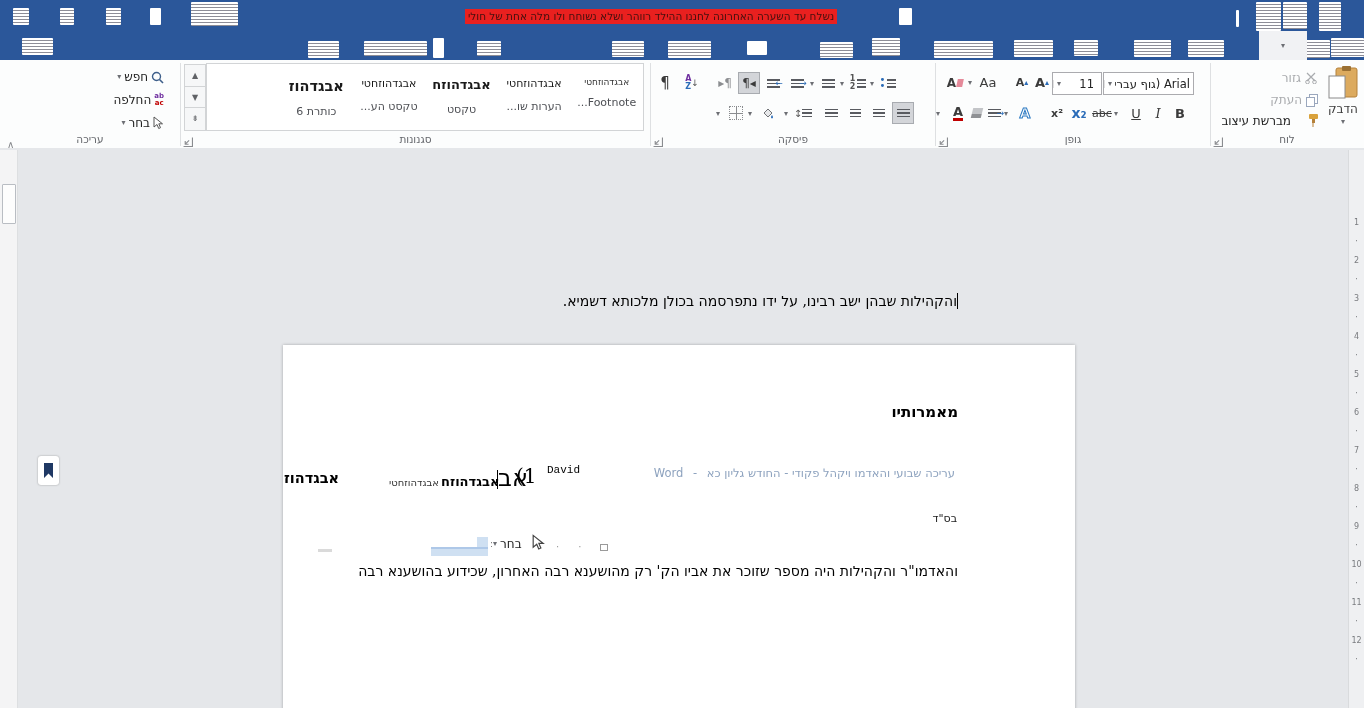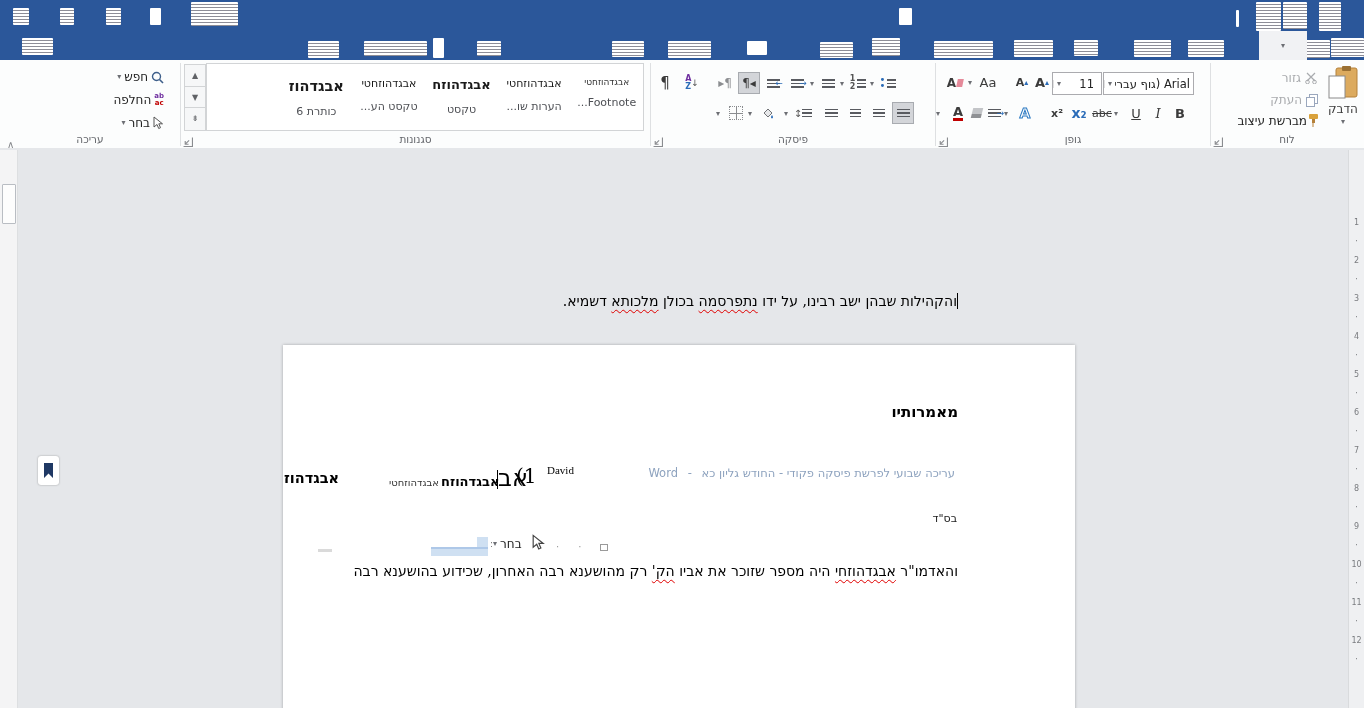--- a/index.html
+++ b/index.html
@@ -63,32 +63,33 @@
                 display:flex;align-items:center;justify-content:center;color:#85878b;font-size:10px;cursor:pointer}
   
   .workspace{position:absolute;left:0;top:148px;width:1364px;height:560px;background:#e5e7ea}
   .page{position:absolute;left:283px;top:197px;width:792px;height:511px;background:#fff;box-shadow:0 0 3px rgba(0,0,0,.28)}
   .scrollbar{position:absolute;left:0;top:150px;width:17px;height:558px;background:#f4f4f5;border-right:1px solid #dddfe1}
   .thumb{position:absolute;left:2px;top:34px;width:12px;height:38px;background:#fdfdfd;border:1px solid #b9bdc3;border-radius:1px}
   .collapse{position:absolute;left:7px;top:139px;font-size:10px;color:#85878b;cursor:pointer}
   
   .doctext{position:absolute;white-space:nowrap;direction:rtl;color:#000;
            font-family:"DejaVu Serif","DejaVu Sans",serif;font-size:14px}
-  .miss{text-decoration:underline;text-decoration-style:wavy;text-decoration-color:#e00000;text-decoration-thickness:1px;text-underline-offset:3px}
+  .miss{text-decoration-style:wavy;text-decoration-color:#e00000;text-decoration-thickness:1px;text-underline-offset:3px}
   .caret{display:inline-block;width:1px;height:16px;background:#000;vertical-align:-3px}
   .grayfrag{color:#8ea3bf}
   .hl-a{position:absolute;background:#cfe0f2}
   .bm-card{position:absolute;left:38px;top:456px;width:21px;height:29px;background:#fff;border-radius:3px;
            box-shadow:0 0 2px rgba(0,0,0,.35);display:flex;align-items:center;justify-content:center;cursor:pointer}
   .fx-a{font-weight:bold;font-size:14px;color:transparent;-webkit-text-stroke:1px #2b79c2}
 </style>
 </head>
 <body>
 
 <div class="titlebar">
+  <div class="alert">נשלח עד השערה האחרונה לחננו ההילד רווהר ושלא נשוחח ולו מלה אחת של חולי</div>
   <svg class="abs" style="left:54px;top:35px" width="22" height="24" viewBox="0 0 22 24">
     <circle cx="10" cy="7" r="4.5" fill="none" stroke="#fff" stroke-width="1.5"></circle>
     <path d="M2,21 q8,-8 16,0" fill="none" stroke="#fff" stroke-width="1.5"></path>
     <path d="M16,16 h6 M19,13 v6" stroke="#fff" stroke-width="1.5"></path>
   </svg>
 </div>
 <div class="tabrow"></div>
 <div>
     <div class="box striped" style="left: 13px; top: 8px; width: 16px; height: 17px;"></div>
     <div class="box striped" style="left: 60px; top: 8px; width: 14px; height: 17px;"></div>
@@ -145,21 +146,21 @@
   </svg>
   <span class="disab" style="font-size:12px">גזור</span>
 </div>
 <div class="abs" style="right:46px;top:93px;display:flex;direction:rtl;align-items:center;gap:4px">
   <svg width="12" height="13" viewBox="0 0 12 13">
     <rect x="3.5" y="0.5" width="8" height="9" fill="#fff" stroke="#9aa7bd"></rect>
     <rect x="0.5" y="3.5" width="8" height="9" fill="#fff" stroke="#9aa7bd"></rect>
   </svg>
   <span class="disab" style="font-size:12px">העתק</span>
 </div>
-<div class="abs" style="right:44px;top:114px;display:flex;direction:rtl;align-items:center;gap:0">
+<div class="abs" style="right:44px;top:114px;display:flex;direction:rtl;align-items:center;gap:16px">
   <svg width="13" height="14" viewBox="0 0 13 14">
     <rect x="2" y="0" width="9" height="5" rx="1" fill="#d9a23c"></rect>
     <path d="M5,5 h3 v4 h-1.5 v4 h-1 v-4 H5 z" fill="#b5813a"></path>
   </svg>
   <span style="font-size:12px;color:#222">מברשת עיצוב</span>
 </div>
 <div class="grp-label" style="left:1211px;width:152px">לוח</div>
 <svg class="launcher" style="left:1213px;top:137px" width="9" height="9" viewBox="0 0 9 9">
   <path d="M8.5,0.5 v8 h-8 M5.5,3 L2,6.5 M2,3.5 v3 h3" fill="none" stroke="#8a8c90"></path>
 </svg>
@@ -465,25 +466,25 @@
   <svg width="11" height="17" viewBox="0 0 11 17">
     <path d="M1,1 h9 v15 l-4.5,-4.5 L1,16 Z" fill="#1f3864"></path>
   </svg>
 </div>
 
 <div class="doctext" style="right:406px;top:293px"><span class="caret"></span><span><span>והקהילות שבהן ישב רבינו, על ידו </span><span class="miss">נתפרסמה</span><span> בכולן </span><span class="miss">מלכותא</span><span> דשמיא.</span></span></div>
 
 <div class="doctext" style="right:406px;top:403px;font-weight:bold;font-size:15px">מאמרותיו</div>
 
 <div class="doctext grayfrag" style="right:409px;top:466px;font-size:11.5px;font-family:'DejaVu Sans',sans-serif">
-  <span>עריכה שבועי לפרשת פיסקה פקודי - החודש גליון כא</span>
+  <span>עריכה שבועי והאדמו ויקהל פקודי - החודש גליון כא</span>
   <span style="padding:0 6px">-</span>
   <span>Word</span>
 </div>
-<div class="abs" style="left:547px;top:464px;font-size:11px;font-family:Liberation Serif, serif">David</div>
+<div class="abs" style="left:547px;top:464px;font-size:11px;font-family:Liberation Mono, monospace">David</div>
 <div class="doctext" style="left:516px;top:464px;font-size:20px;direction:ltr;unicode-bidi:bidi-override">(1</div>
 <div class="doctext" style="left:497px;top:464px;font-size:24px"><span>אב</span><span class="caret" style="height:19px"></span></div>
 <div class="doctext" style="left:441px;top:474px;font-size:13px;font-weight:bold">אבגדהוזח</div>
 <div class="doctext" style="left:389px;top:477px;font-size:10px;color:#333">אבגדהוזחטי</div>
 <div class="doctext" style="left:284px;top:469px;font-size:14.5px;font-weight:bold">אבגדהוז</div>
 
 <div class="doctext" style="right:407px;top:512px;font-size:11px;color:#222;font-family:'DejaVu Sans',sans-serif">בס"ד</div>
 
 <div class="hl-a" style="left:477px;top:537px;width:11px;height:17px"></div>
 <div class="hl-a" style="left:431px;top:547px;width:57px;height:7px;border-top:2px solid #aec8e8"></div>
@@ -492,13 +493,13 @@
 <div class="abs" style="left:493px;top:537px;display:flex;align-items:center;gap:3px;cursor:pointer">
   <span class="dd"></span>
   <span style="font-size:12px;color:#222">בחר</span>
 </div>
 <svg class="abs" style="left:532px;top:534px" width="13" height="17" viewBox="0 0 11 14">
   <path d="M1,1 L1,11 L4,8.5 L5.7,12.5 L7.5,11.7 L5.8,7.8 L9.5,7.8 Z" fill="#fff" stroke="#444" stroke-width="1"></path>
 </svg>
 <span class="abs" style="left:556px;top:541px;font-size:10px;color:#999;letter-spacing:8px">·   ·</span>
 <span class="abs" style="left:600px;top:544px;width:6px;height:5px;border:1px solid #9a9a9a;display:inline-block"></span>
 
-<div class="doctext" style="right:406px;top:563px"><span>והאדמו"ר </span><span class="miss">אבגדהוזחי</span><span> היה מספר שזוכר את אביו </span><span class="miss">הק'</span><span> רק מהושענא רבה האחרון, שכידוע בהושענא רבה</span></div>
+<div class="doctext" style="right:406px;top:563px"><span>והאדמו"ר </span><span class="miss">והקהילות</span><span> היה מספר שזוכר את אביו </span><span class="miss">הק'</span><span> רק מהושענא רבה האחרון, שכידוע בהושענא רבה</span></div>
 
 </body></html>

